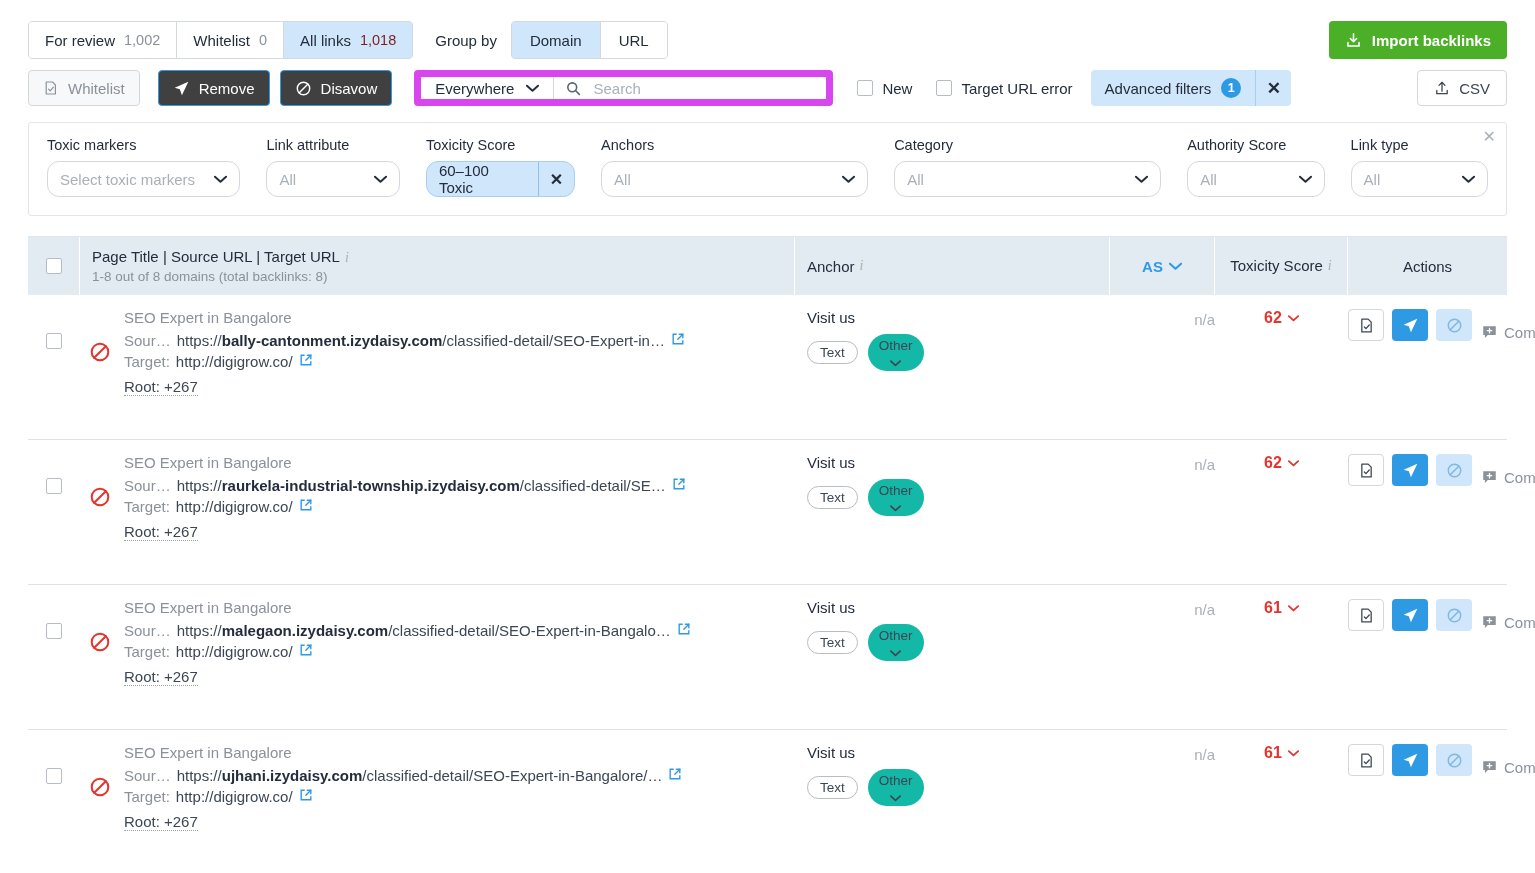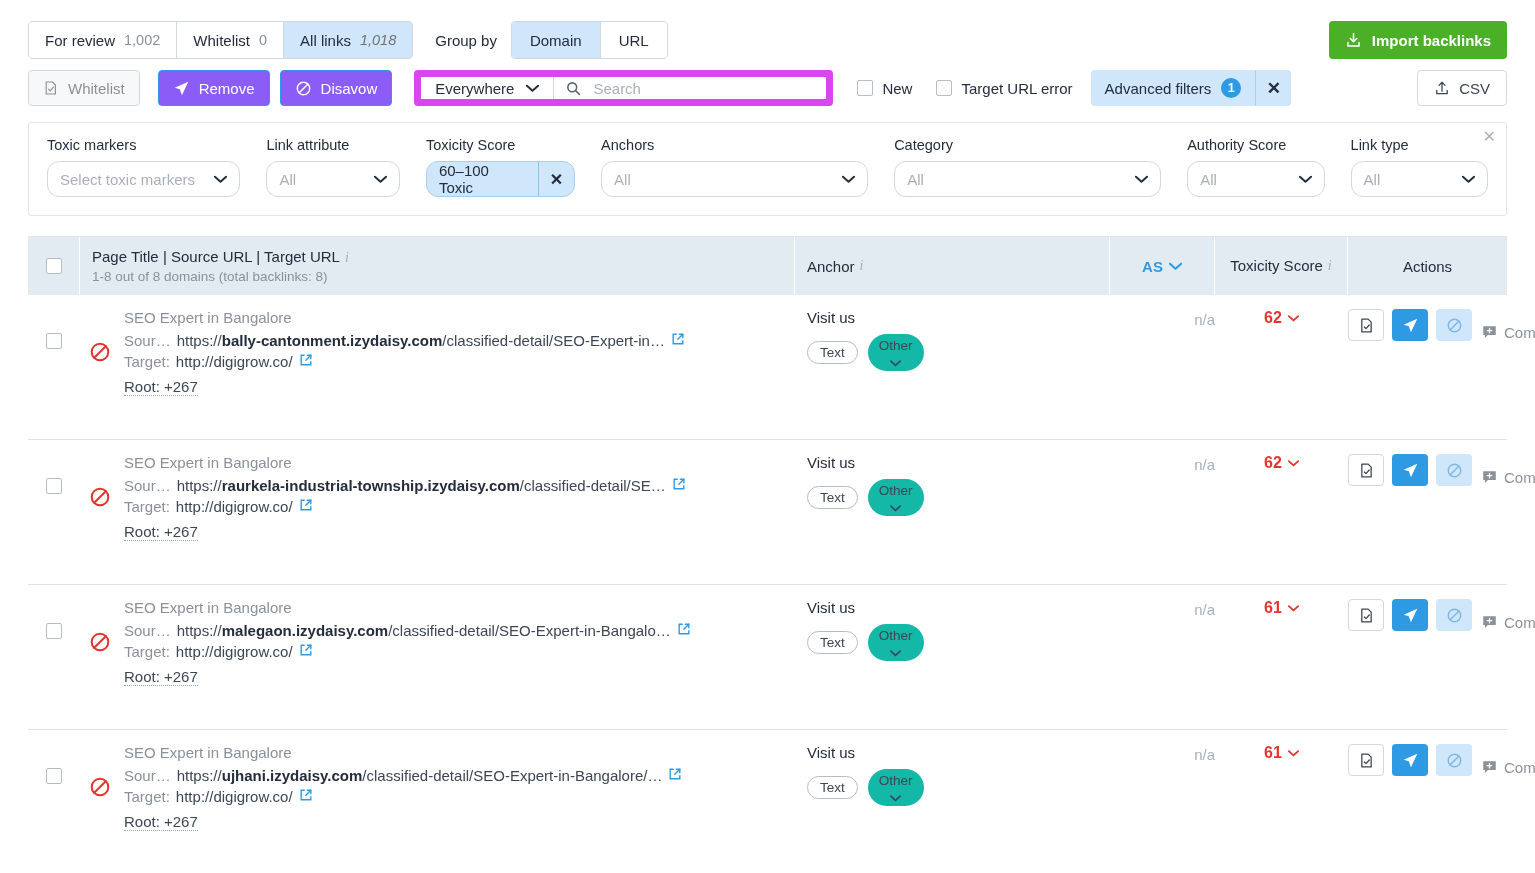--- a/index.html
+++ b/index.html
@@ -26,21 +26,21 @@
   .seg-btn {
     display: flex; align-items: center; gap: 9px;
     padding: 0 16px; height: 36px;
     background: #fff; cursor: pointer;
     border-right: 1px solid #d3d8dd;
     font-size: 15px; color: #242d3c; white-space: nowrap;
   }
   .seg-btn:last-child { border-right: none; }
   .seg-btn.active { background: #cfe6fb; }
   .seg-count { color: #8a9199; font-size: 14.5px; }
-  .seg-btn.active .seg-count { color: #737373; font-style: italic; }
+  .seg-btn.active .seg-count { color: #7f1d1d; }
 
   .groupby-label {
     margin-left: 22px; margin-right: 14px;
     font-size: 15px; color: #242d3c;
   }
   .groupby {
     display: flex; border: 1px solid #d3d8dd; border-radius: 4px; overflow: hidden;
     height: 38px;
   }
   .groupby .seg-btn { padding: 0 18px; }
@@ -66,21 +66,21 @@
     display: flex; align-items: center; gap: 9px;
     height: 36px; padding: 0 14px;
     border-radius: 4px; font-size: 15px; cursor: pointer;
     font-family: "Liberation Sans", sans-serif;
     white-space: nowrap;
   }
   .btn-ghost {
     background: #f7f8f9; border: 1px solid #d3d8dd; color: #8a9199;
   }
   .btn-blue {
-    background: #8b5cf6; border: 1px solid #2f9ae4; color: #fff;
+    background: #404040; border: 1px solid #2f9ae4; color: #fff;
   }
   .highlight-box {
     position: absolute;
     left: 147px; top: 66px;
     width: 262px; height: 60px;
     border: 4px solid #f5821f;
     border-radius: 2px;
     pointer-events: none;
   }
   .hl-inner { display: flex; gap: 10px; margin-left: 18px; }

